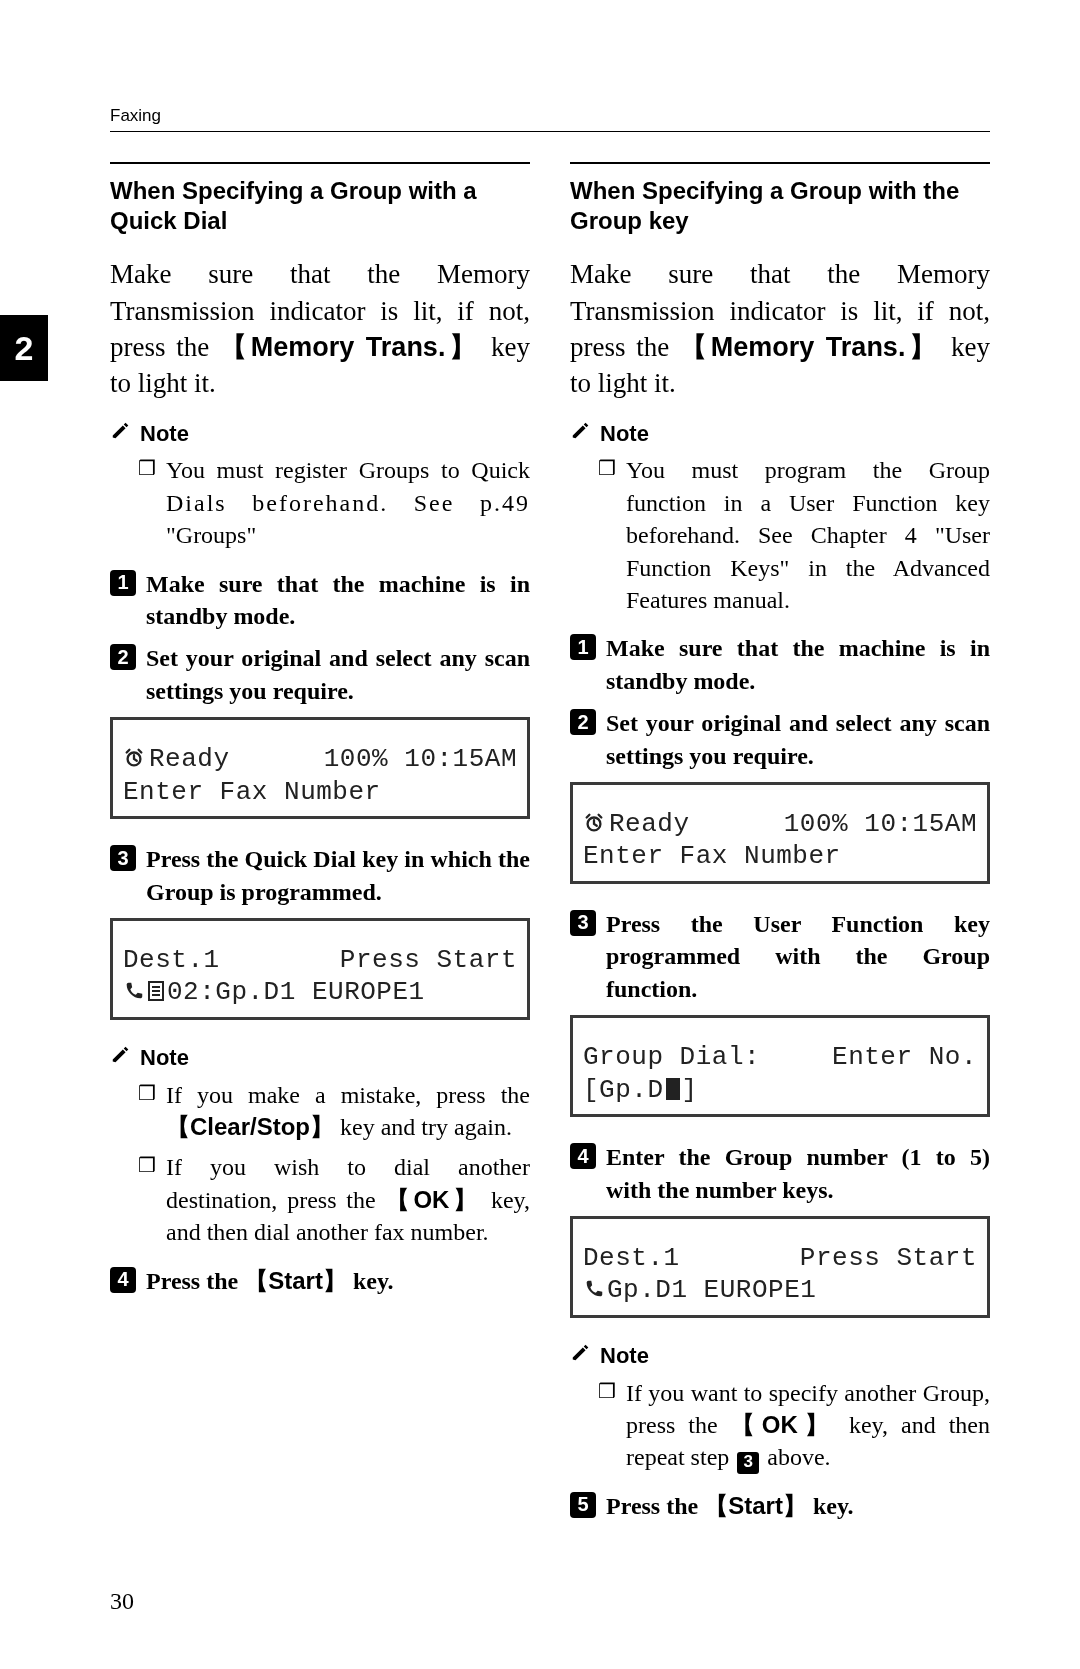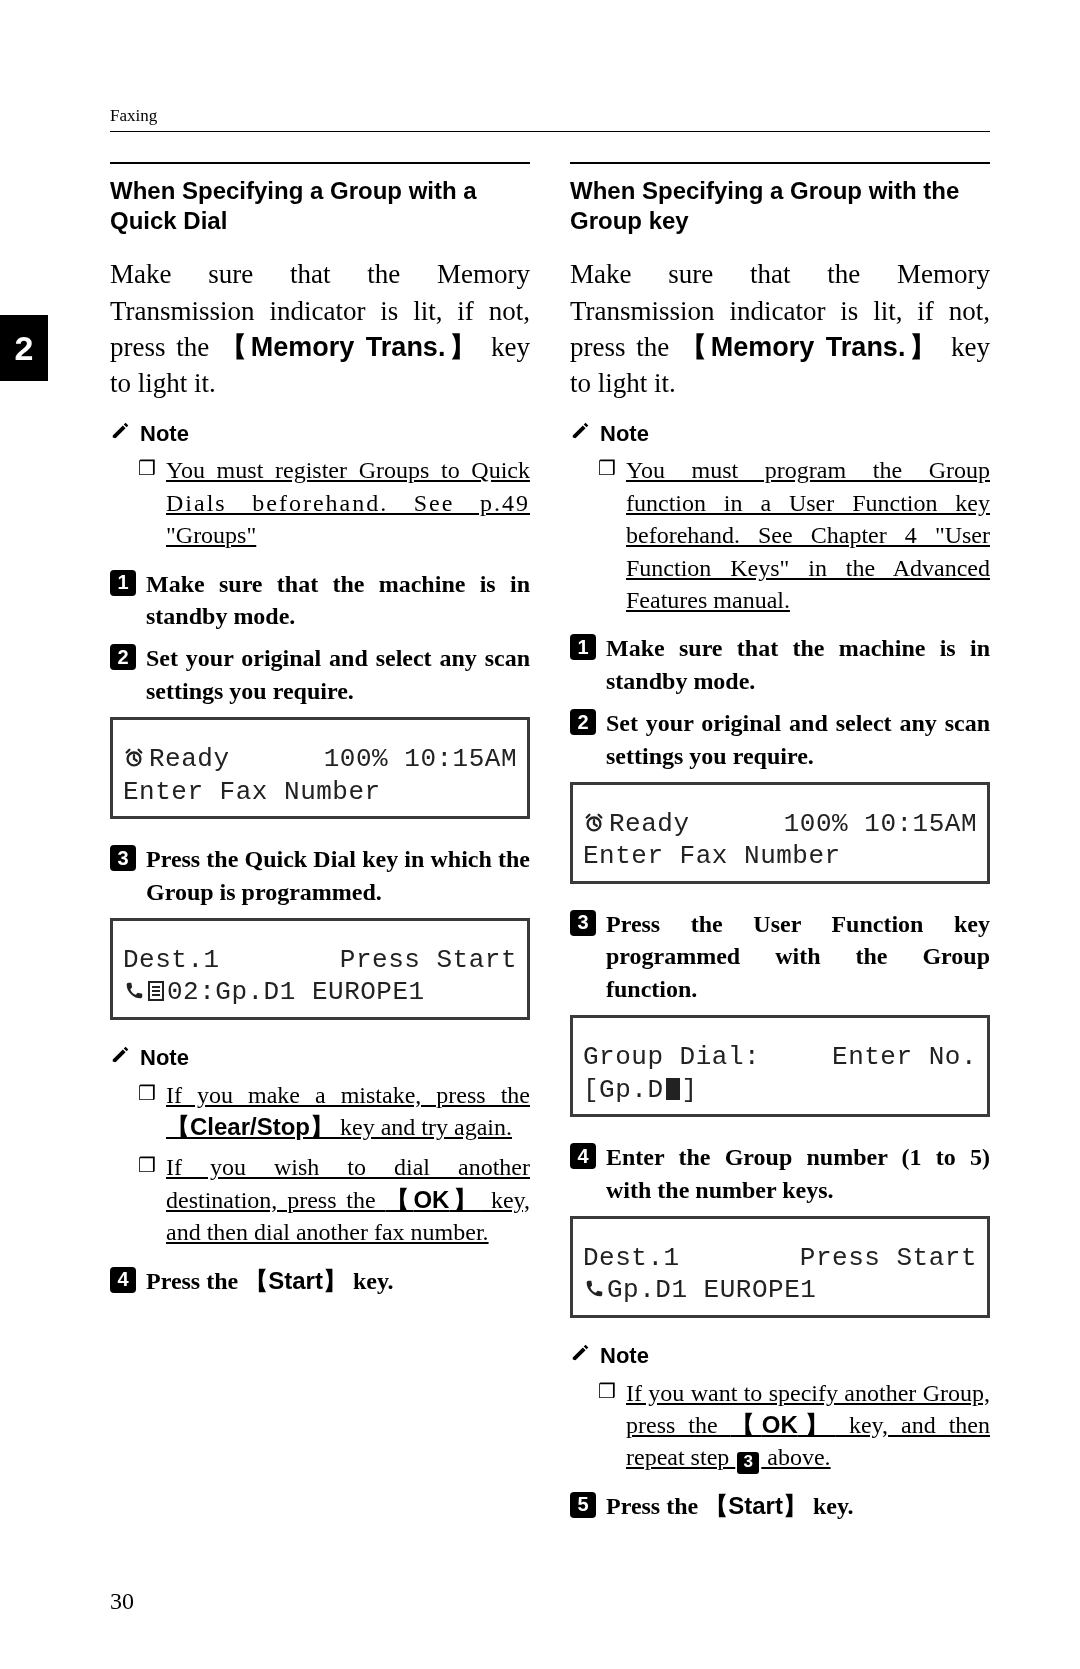--- a/index.html
+++ b/index.html
@@ -12,21 +12,21 @@
   .page {
     width: 1080px;
     height: 1669px;
     position: relative;
     box-sizing: border-box;
     padding: 105px 90px 60px 110px;
     font-size: 24px;
     line-height: 1.3;
   }
   .running-head {
-    font-family: Liberation Serif, serif;
+    font-family: Liberation Sans, sans-serif;
     font-size: 17px;
     margin-bottom: 4px;
   }
   .running-rule {
     border: none;
     border-top: 1.5px solid #000;
     margin: 0 0 30px 0;
   }
   .tab-box {
     position: absolute;
@@ -94,21 +94,20 @@
     list-style: none;
     padding: 0 0 0 28px;
     margin: 0 0 16px 0;
   }
   .note-list > li {
     position: relative;
     padding-left: 28px;
     margin-bottom: 8px;
     line-height: 1.35;
     text-align: justify;
-    text-decoration: underline;
   }
   .note-list > li::before {
     content: "❒";
     position: absolute;
     left: 0;
     top: 1px;
     font-size: 20px;
   }
   .step {
     display: flex;

